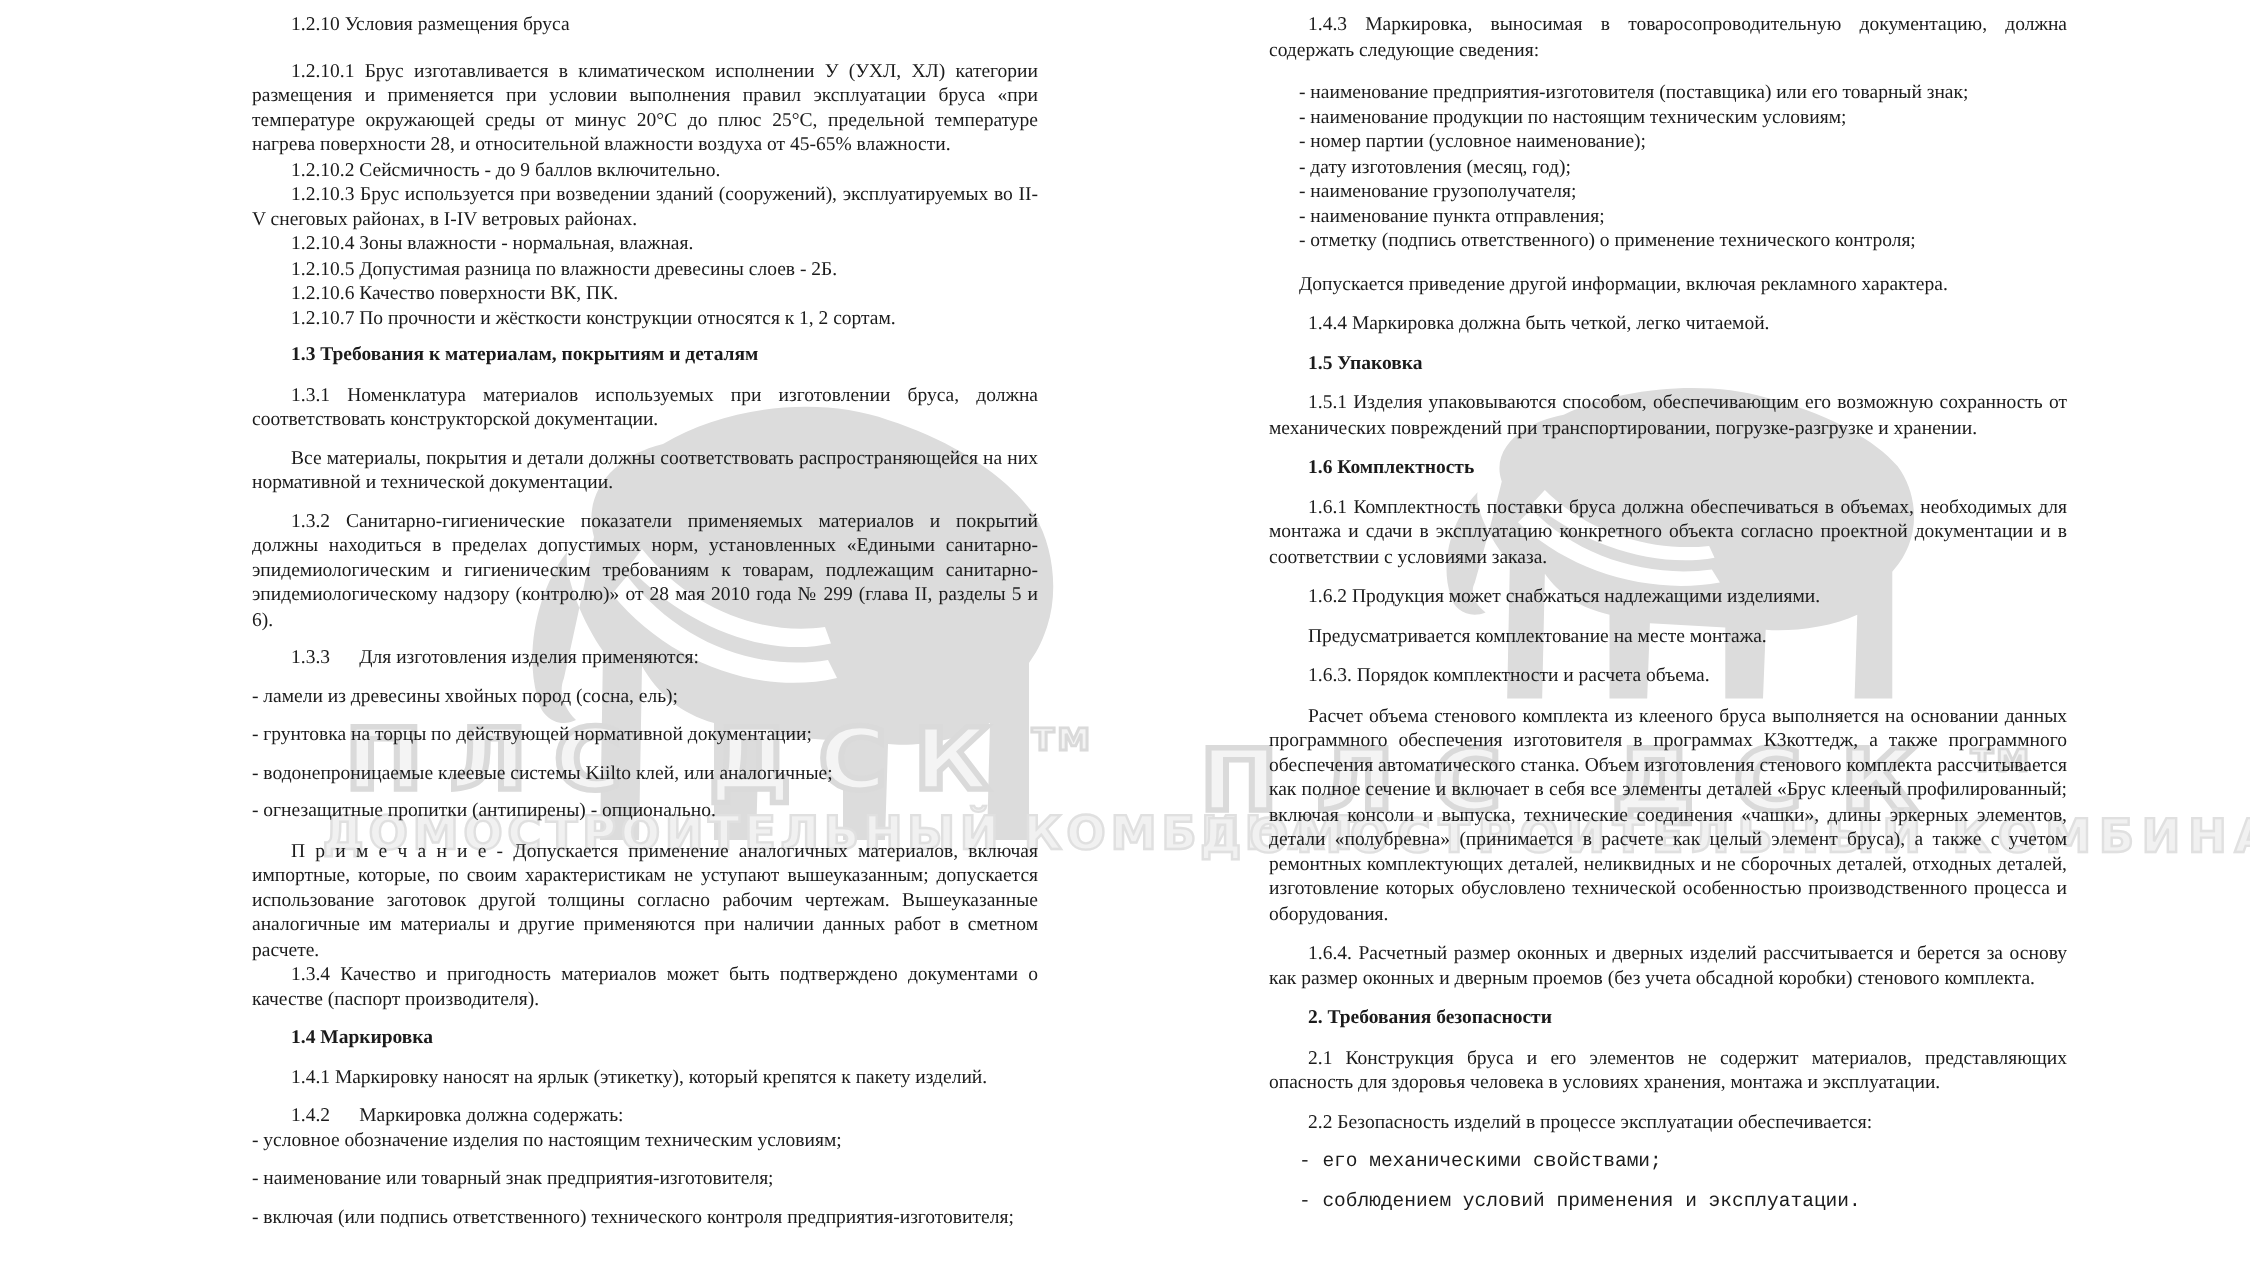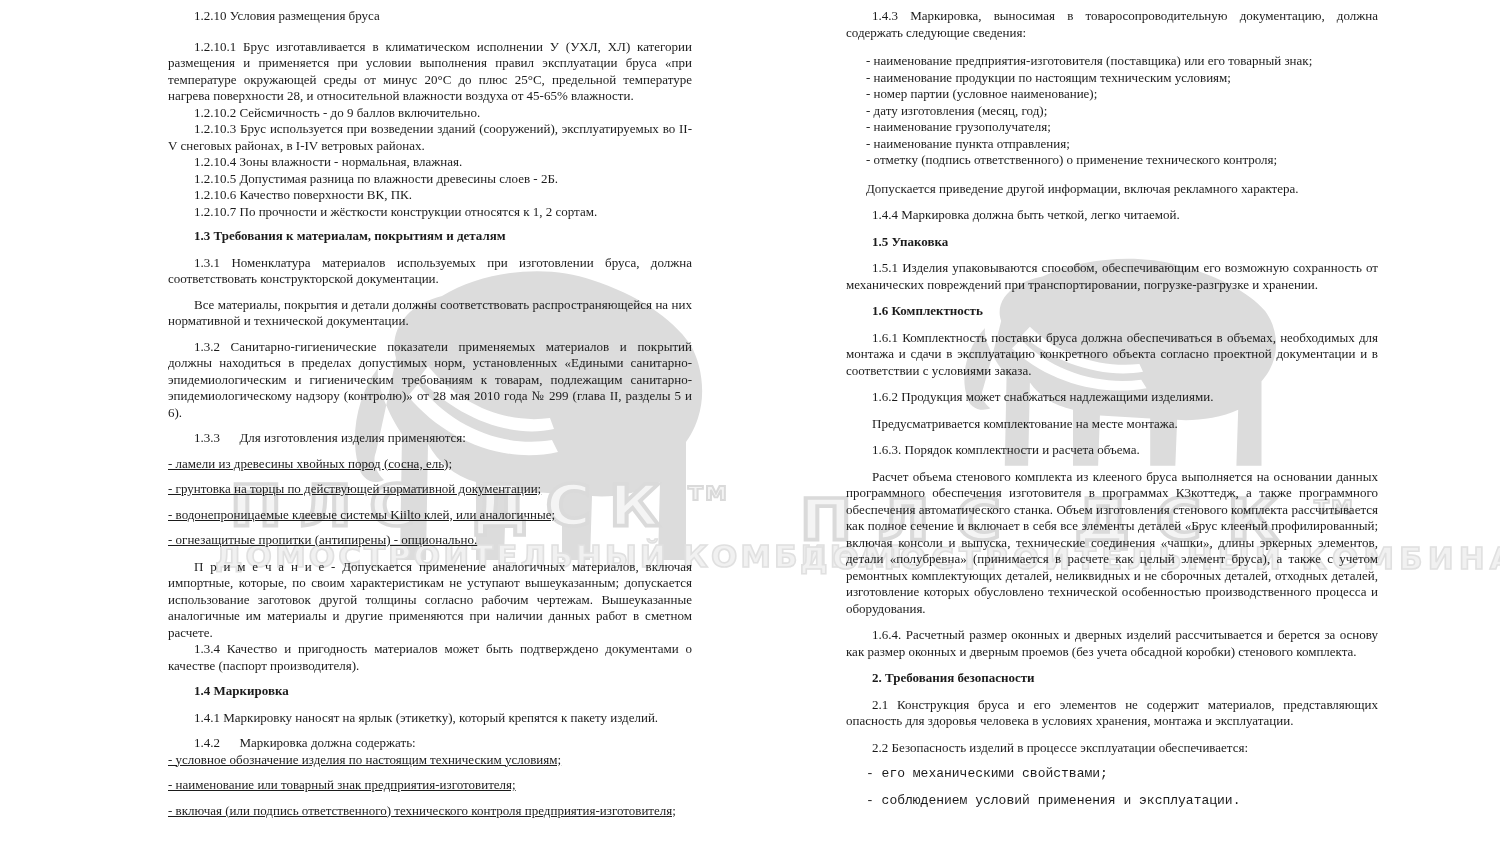--- a/index.html
+++ b/index.html
@@ -54,21 +54,21 @@
   .col-left{left:168px;width:524px;}
   .col-right{left:802px;width:532px;margin-left:44px;}
 
   .p   {text-align:justify;text-indent:26px;margin:0 0 9px;}
   .p0  {text-align:justify;text-indent:26px;margin:0;}
   .ln  {text-indent:26px;margin:0;}
   .ln14{text-indent:26px;margin:0 0 14px;}
   .tab {white-space:pre-wrap;text-indent:26px;margin:0 0 9px;}
   .tab0{white-space:pre-wrap;text-indent:26px;margin:0;}
   .h   {font-weight:bold;text-indent:26px;margin:8px 0 10px;}
-  .bl  {text-align:justify;margin:0 0 9px;text-decoration:underline;}          
+  .bl  {text-align:justify;margin:0 0 9px;}          
   .blt {padding-left:20px;margin:0;}                  
   .blg {padding-left:20px;margin:0 0 10px;font-family:Liberation Mono, monospace;}           
   .pi  {padding-left:20px;margin:12px 0 10px;text-align:justify;}
   .mb10{margin-bottom:10px;}
   .mb12{margin-bottom:12px;}
 </style>
 </head>
 <body>
 
 <div class="wm-layer">

